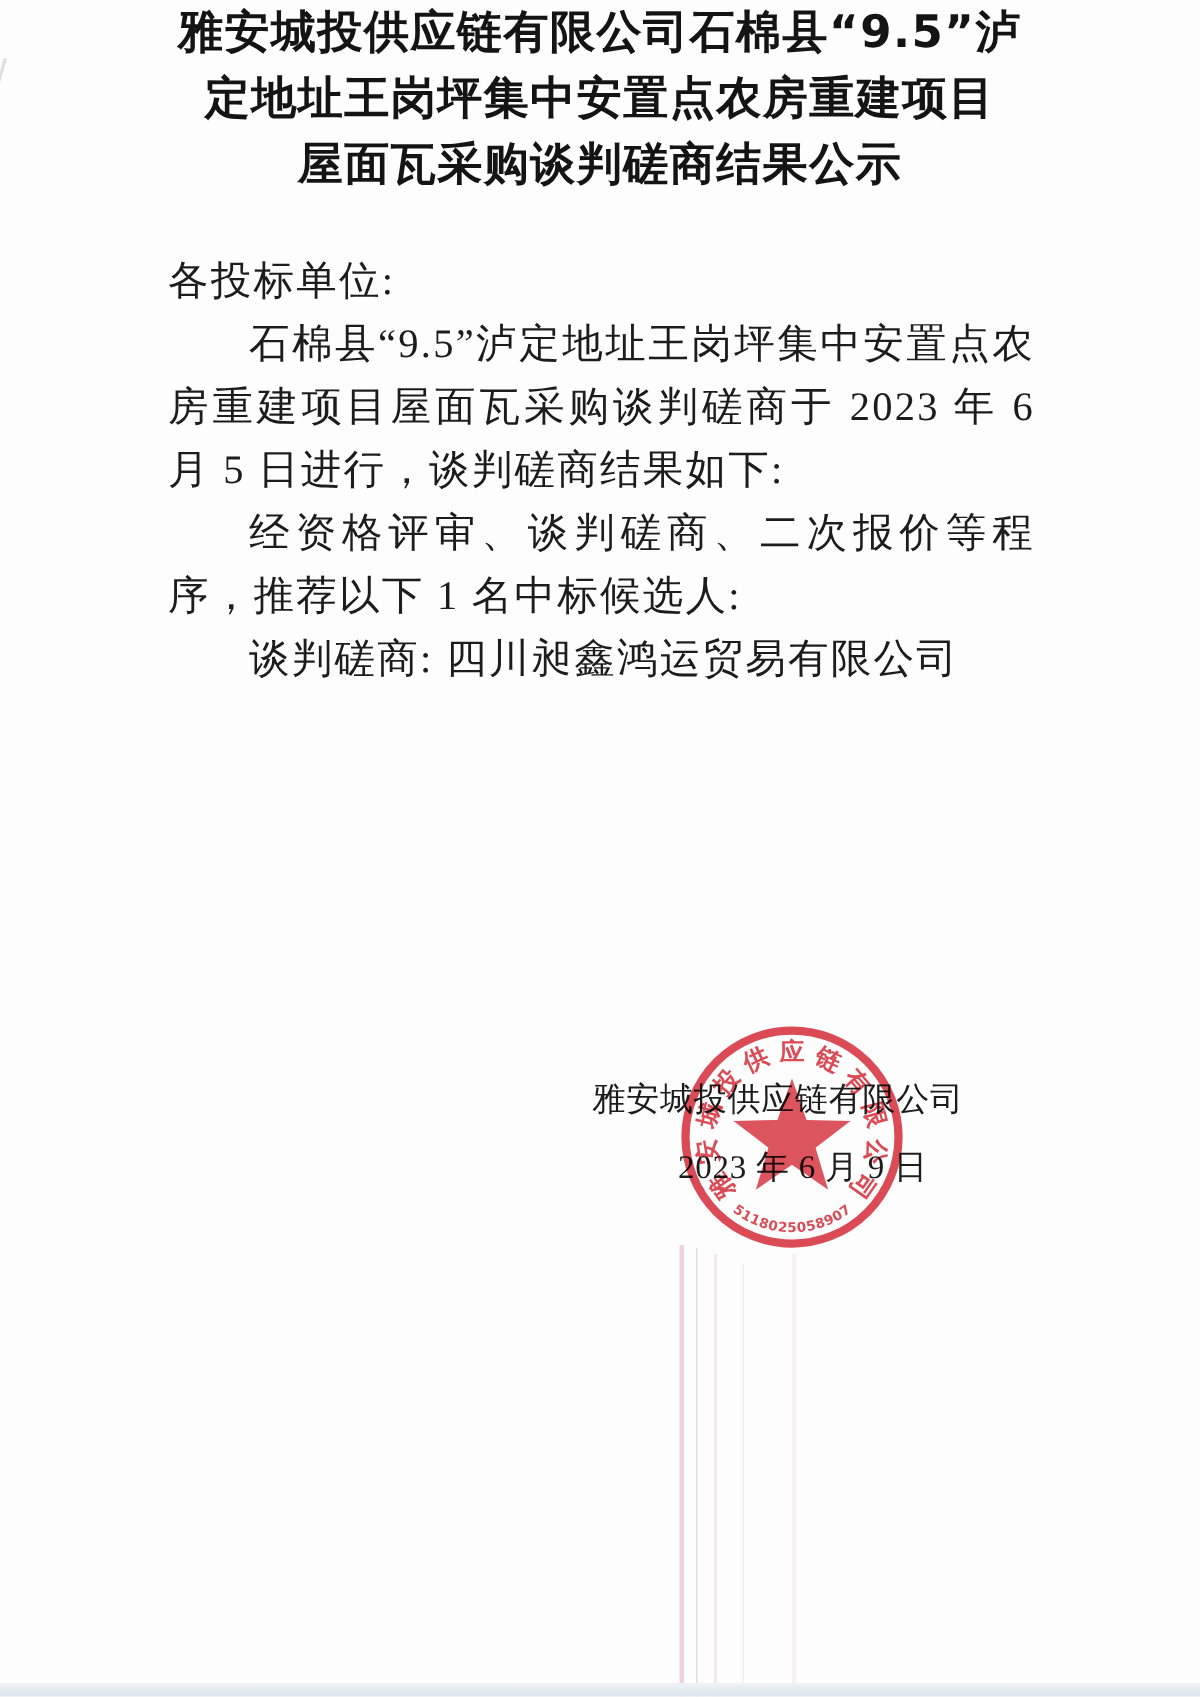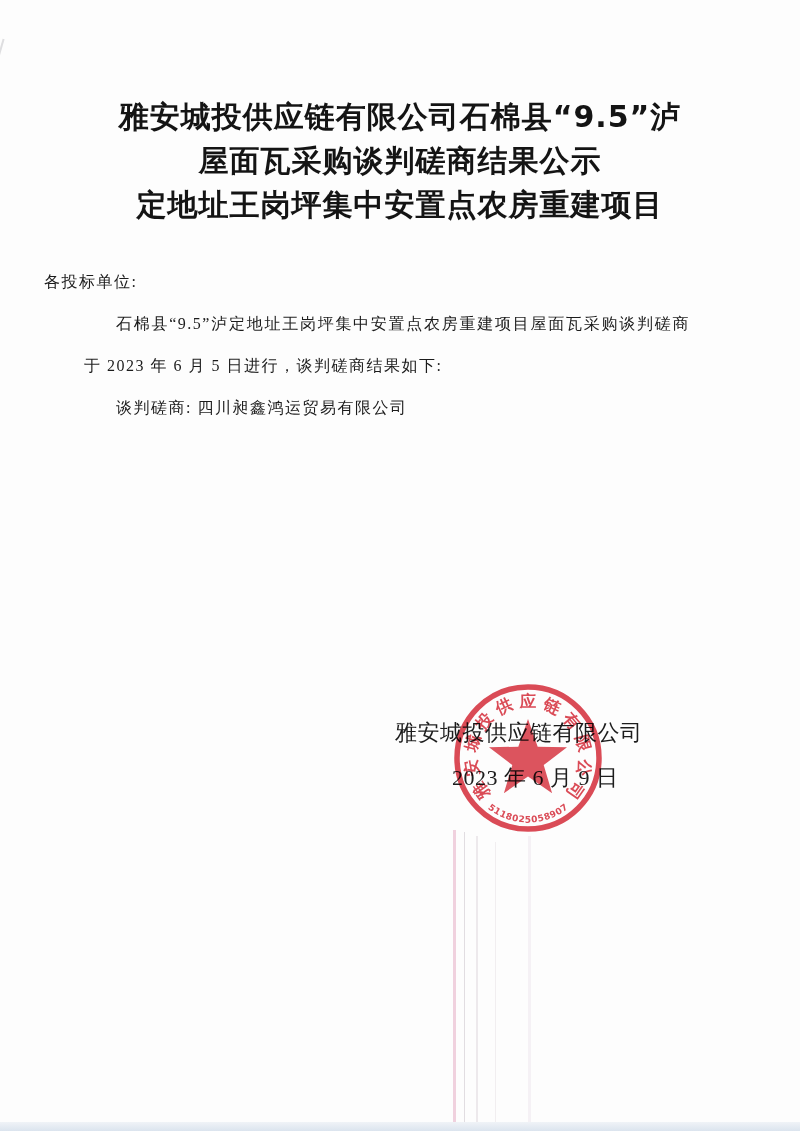--- a/index.html
+++ b/index.html
@@ -7,40 +7,39 @@
     position:relative;
     width:800px;height:1131px;
     margin:0 auto;
     background:#fdfdfd;
     overflow:hidden;
     font-family:"Liberation Serif","DejaVu Serif",serif;
     color:#1c1c1c;
   }
   
   .doc-title{
-    padding-top:95px;
     text-align:center;
     font-family:"DejaVu Sans","Liberation Sans",sans-serif;
     font-weight:700;
     font-size:30px;
     line-height:44px;
     letter-spacing:1px;
     color:#141414;
   }
   
   .doc-body{
     margin-top:34px;
-    padding:0 110px 0 44px;
-    font-size:16px;
+    padding:0 110px 0 112px;
+    font-size:27px;
     line-height:42px;
     letter-spacing:1.5px;
     text-align:justify;
   }
   .doc-body p{margin:0;}
-  .doc-body p.indent{text-indent:2em;margin-left:40px;}
+  .doc-body p.indent{text-indent:2em;}
   
   .sig-company{
     position:absolute;left:395px;top:718px;
     font-size:22px;letter-spacing:0.5px;white-space:nowrap;
   }
   .sig-date{
     position:absolute;left:452px;top:763px;
     font-size:22px;letter-spacing:0.5px;white-space:nowrap;
   }
   
@@ -74,27 +73,28 @@
     pointer-events:none;
   }
 </style>
 </head>
 <body>
 
 <div class="page">
 
   <div class="doc-title">
     <div>雅安城投供应链有限公司石棉县“9.5”泸</div>
+    <div>定地址王岗坪集中安置点农房重建项目</div>
     <div>屋面瓦采购谈判磋商结果公示</div>
-    <div>定地址王岗坪集中安置点农房重建项目</div>
   </div>
 
   <div class="doc-body">
     <p>各投标单位:</p>
     <p class="indent">石棉县“9.5”泸定地址王岗坪集中安置点农房重建项目屋面瓦采购谈判磋商于 2023 年 6 月 5 日进行，谈判磋商结果如下:</p>
+    <p class="indent">经资格评审、谈判磋商、二次报价等程序，推荐以下 1 名中标候选人:</p>
     <p class="indent">谈判磋商: 四川昶鑫鸿运贸易有限公司</p>
   </div>
 
   <div class="sig-company">雅安城投供应链有限公司</div>
   <div class="sig-date">2023 年 6 月 9 日</div>
 
   <div class="seal">
     <svg viewBox="0 0 160 160">
         <circle cx="80" cy="80" r="71" fill="none" stroke="#d93b48" stroke-width="5.5"></circle>
         <polygon points="80.0,41.0 89.7,68.7 119.0,69.3 95.7,87.1 104.1,115.2 80.0,98.5 55.9,115.2 64.3,87.1 41.0,69.3 70.3,68.7" fill="#d93b48" opacity="0.95"></polygon>

